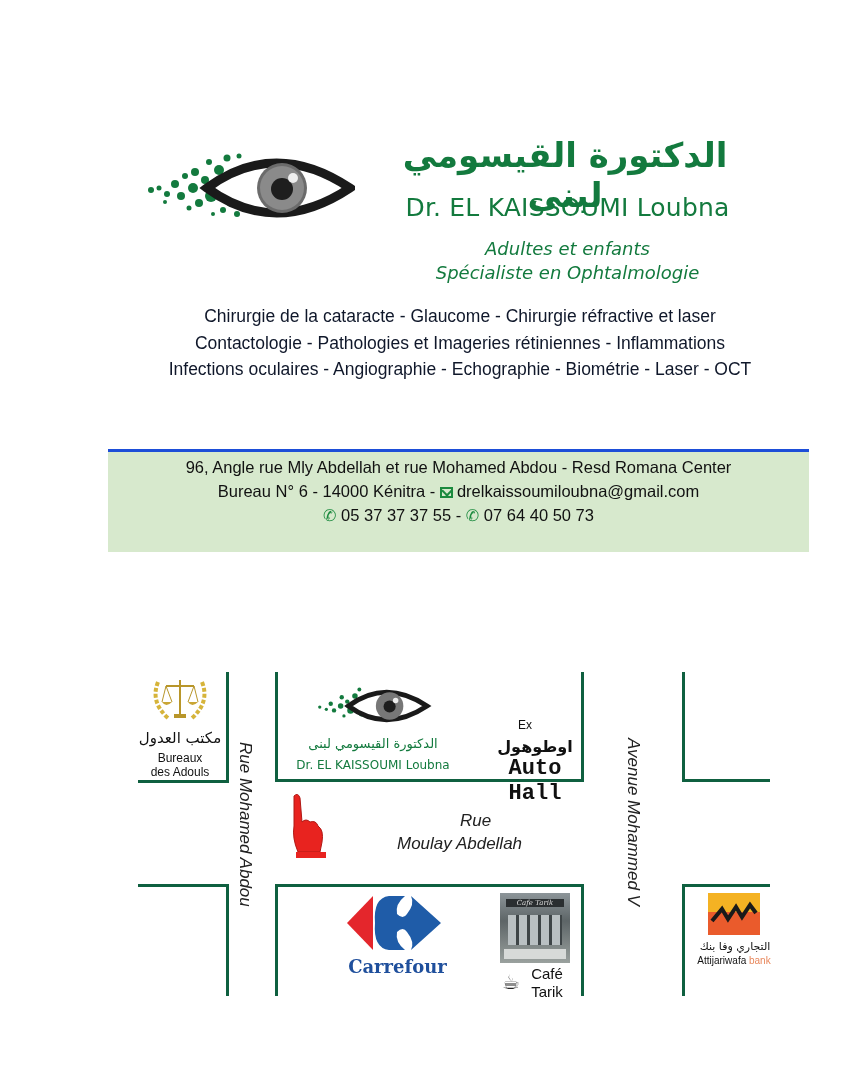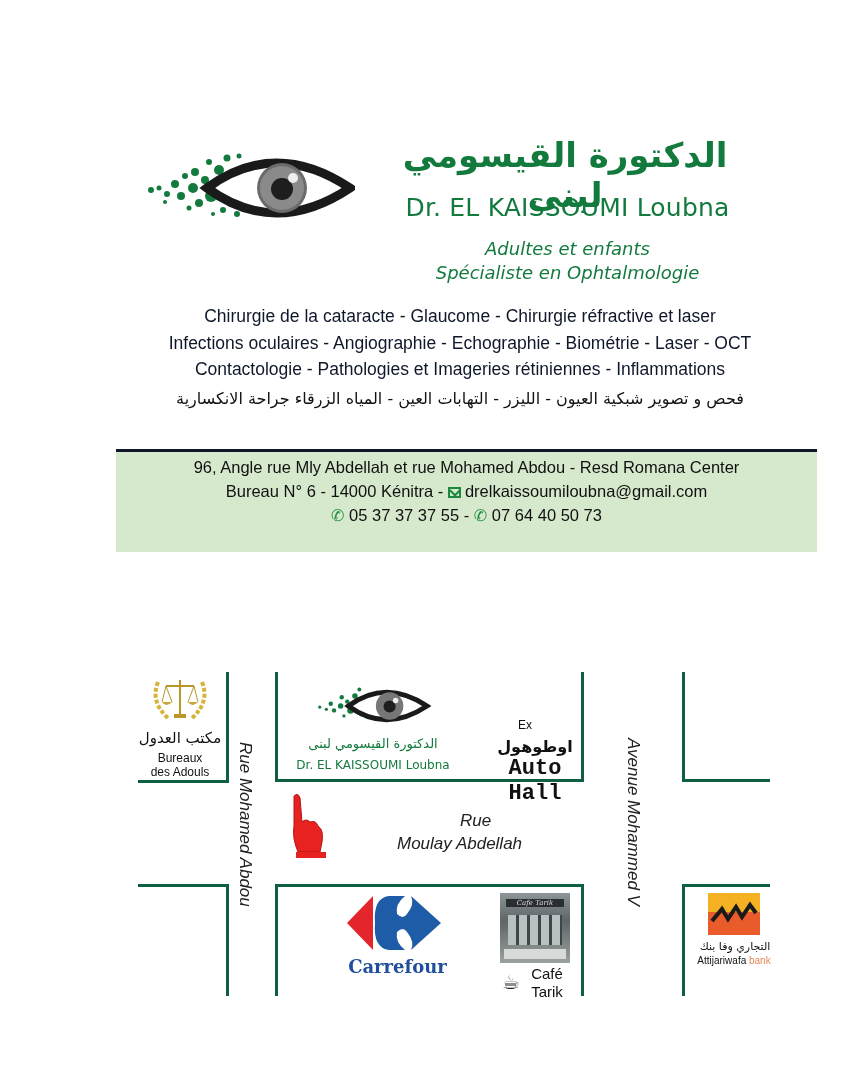--- a/index.html
+++ b/index.html
@@ -3,21 +3,21 @@
 <meta charset="utf-8">
 <style>
   html,body{margin:0;padding:0;background:#fff;}
   body{width:860px;height:1088px;position:relative;overflow:hidden;font-family:"DejaVu Sans",sans-serif;color:#1a1a1a;}
   .abs{position:absolute;}
   .header-ar{left:370px;top:135px;width:390px;text-align:center;font-size:34px;font-weight:bold;color:#137a3e;direction:rtl;}
   .header-name{left:370px;top:193px;width:395px;text-align:center;font-size:25px;color:#137a3e;letter-spacing:0.2px;}
   .spec{left:370px;top:237px;width:395px;text-align:center;font-size:18px;font-style:italic;color:#137a3e;line-height:24px;}
   .services{left:110px;top:303px;width:700px;text-align:center;font-family:"Liberation Sans",sans-serif;font-size:17.5px;line-height:26.5px;color:#0f172a;}
   .services-ar{left:110px;top:385px;width:700px;text-align:center;font-family:"DejaVu Sans",sans-serif;font-size:16px;line-height:27px;color:#111;direction:rtl;}
-  .band{left:108px;top:449px;width:701px;height:103px;background:#d7e9cd;border-top:3px solid #0f172a;box-sizing:border-box;margin-left:8px;}
+  .band{left:108px;top:449px;width:701px;height:103px;background:#d7e9cd;border-top:3px solid #1d4ed8;box-sizing:border-box;}
   .band-line{width:100%;text-align:center;font-family:"Liberation Sans",sans-serif;font-size:16.5px;line-height:24px;color:#111;}
   .band-inner{padding-top:3px;}
   .ico-mail{display:inline-block;width:13px;height:11px;border:2px solid #1b8a3e;box-sizing:border-box;vertical-align:-1px;position:relative;margin-right:4px;}
   .ico-mail:after{content:"";position:absolute;left:1px;top:-2px;width:6px;height:6px;border-right:2px solid #1b8a3e;border-bottom:2px solid #1b8a3e;transform:rotate(45deg);}
   .ico{color:#1b8a3e;font-size:16px;}
   .wall{position:absolute;background:#0f6040;}
   .street{position:absolute;font-family:"Liberation Sans",sans-serif;font-style:italic;color:#222;font-size:17px;white-space:nowrap;}
   .lbl{position:absolute;text-align:center;font-family:"Liberation Sans",sans-serif;color:#111;}
 </style>
 </head>
@@ -60,25 +60,24 @@
 
 <div class="abs header-ar">الدكتورة القيسومي لبنى</div>
 <div class="abs header-name">Dr. EL KAISSOUMI Loubna</div>
 <div class="abs spec">
   <div>Adultes et enfants</div>
   <div>Spécialiste en Ophtalmologie</div>
 </div>
 
 <div class="abs services">
   <div>Chirurgie de la cataracte - Glaucome - Chirurgie réfractive et laser</div>
+  <div>Contactologie - Pathologies et Imageries rétiniennes - Inflammations</div>
   <div>Infections oculaires - Angiographie - Echographie - Biométrie - Laser - OCT</div>
-  <div>Contactologie - Pathologies et Imageries rétiniennes - Inflammations</div>
 </div>
 <div class="abs services-ar">
-  <div>فحص و تصوير شبكية العيون -  الليزر - التهابات العين - المياه الزرقاء  جراحة الانكسارية</div>
 </div>
 
 <div class="abs band">
   <div class="band-inner">
     <div class="band-line">96, Angle rue Mly Abdellah et rue Mohamed Abdou - Resd Romana Center</div>
     <div class="band-line">
       <span>Bureau N° 6 - 14000 Kénitra  - </span><span class="ico-mail"></span><span>drelkaissoumiloubna@gmail.com</span>
     </div>
     <div class="band-line">
       <span class="ico">✆</span>

